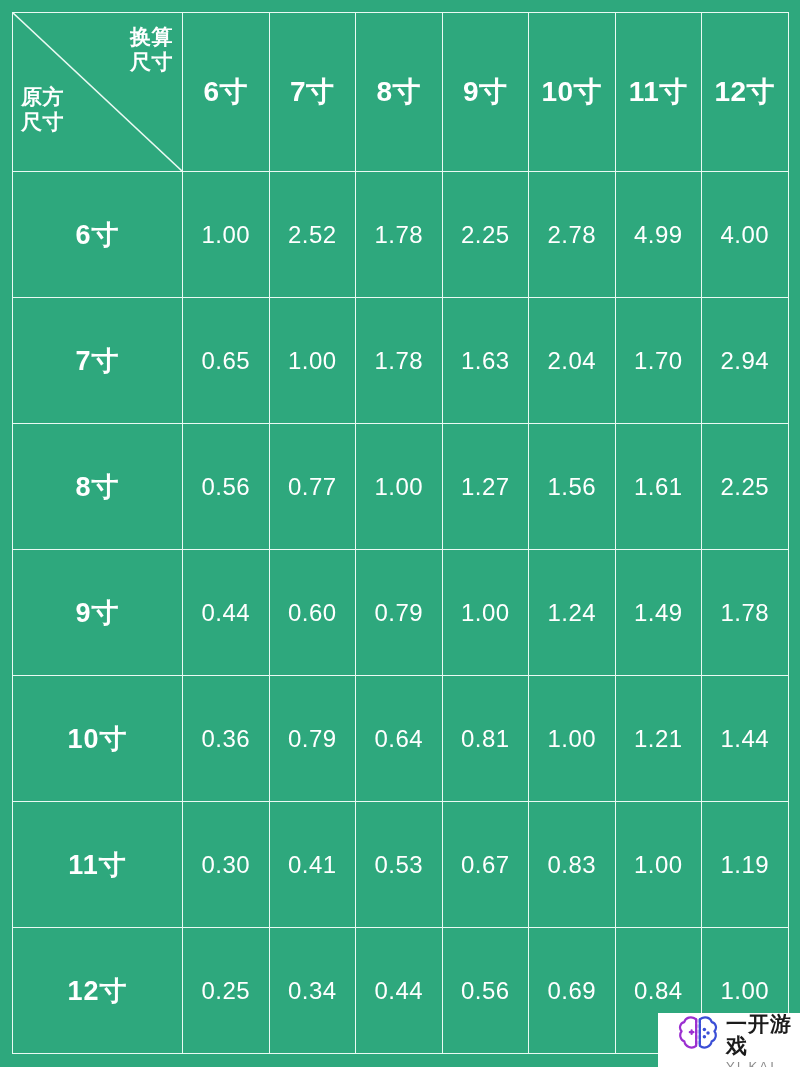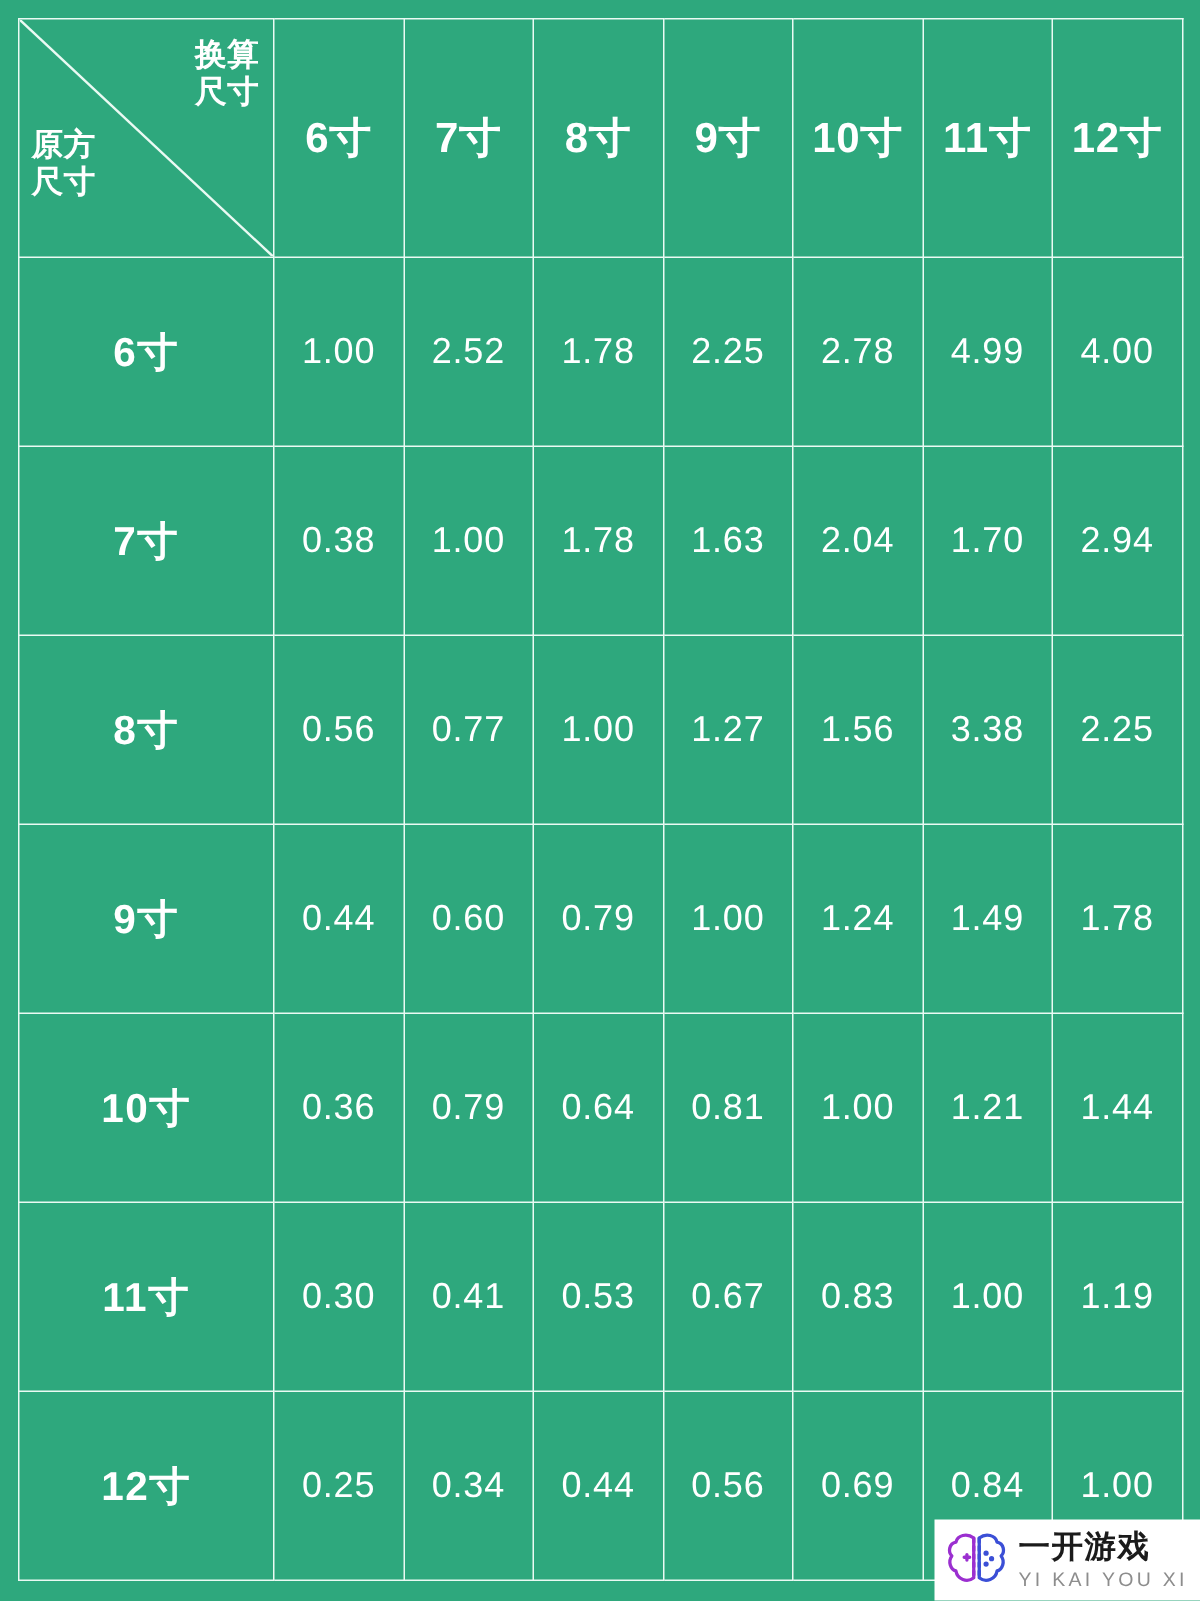--- a/index.html
+++ b/index.html
@@ -95,26 +95,26 @@
     font-size: 24px;
     font-weight: normal;
     letter-spacing: 0.5px;
   }
 
   
   #watermark {
     position: absolute;
     right: 0;
     bottom: 0;
-    width: 177px;
+    width: 142px;
     height: 54px;
     background: #ffffff;
     display: flex;
-    align-items: center;
-    padding-left: 6px;
+    align-items: flex-start;
+    padding-left: 18px;
     box-sizing: border-box;
   }
   #watermark .wm-logo {
     width: 44px;
     height: 42px;
     flex: 0 0 auto;
   }
   #watermark .wm-text {
     margin-left: 6px;
     display: flex;
@@ -176,36 +176,36 @@
       <td class="data-cell">1.00</td>
       <td class="data-cell">2.52</td>
       <td class="data-cell">1.78</td>
       <td class="data-cell">2.25</td>
       <td class="data-cell">2.78</td>
       <td class="data-cell">4.99</td>
       <td class="data-cell">4.00</td>
     </tr>
     <tr>
       <td class="row-label">7寸</td>
-      <td class="data-cell">0.38</td>
+      <td class="data-cell">0.65</td>
       <td class="data-cell">1.00</td>
       <td class="data-cell">1.78</td>
       <td class="data-cell">1.63</td>
       <td class="data-cell">2.04</td>
       <td class="data-cell">1.70</td>
       <td class="data-cell">2.94</td>
     </tr>
     <tr>
       <td class="row-label">8寸</td>
       <td class="data-cell">0.56</td>
       <td class="data-cell">0.77</td>
       <td class="data-cell">1.00</td>
       <td class="data-cell">1.27</td>
       <td class="data-cell">1.56</td>
-      <td class="data-cell">3.38</td>
+      <td class="data-cell">1.61</td>
       <td class="data-cell">2.25</td>
     </tr>
     <tr>
       <td class="row-label">9寸</td>
       <td class="data-cell">0.44</td>
       <td class="data-cell">0.60</td>
       <td class="data-cell">0.79</td>
       <td class="data-cell">1.00</td>
       <td class="data-cell">1.24</td>
       <td class="data-cell">1.49</td>

